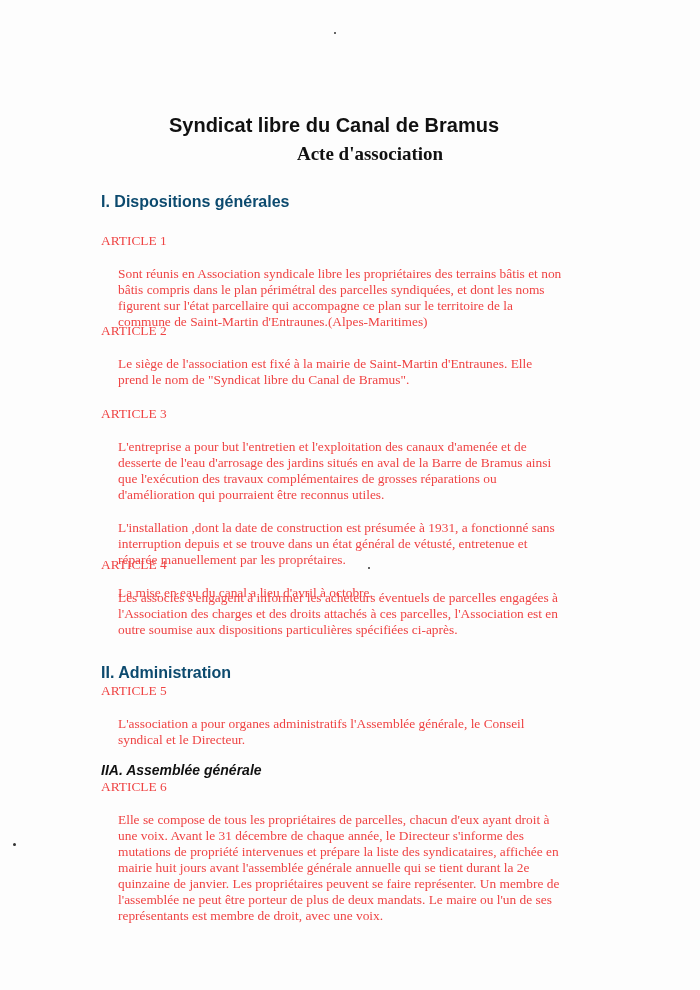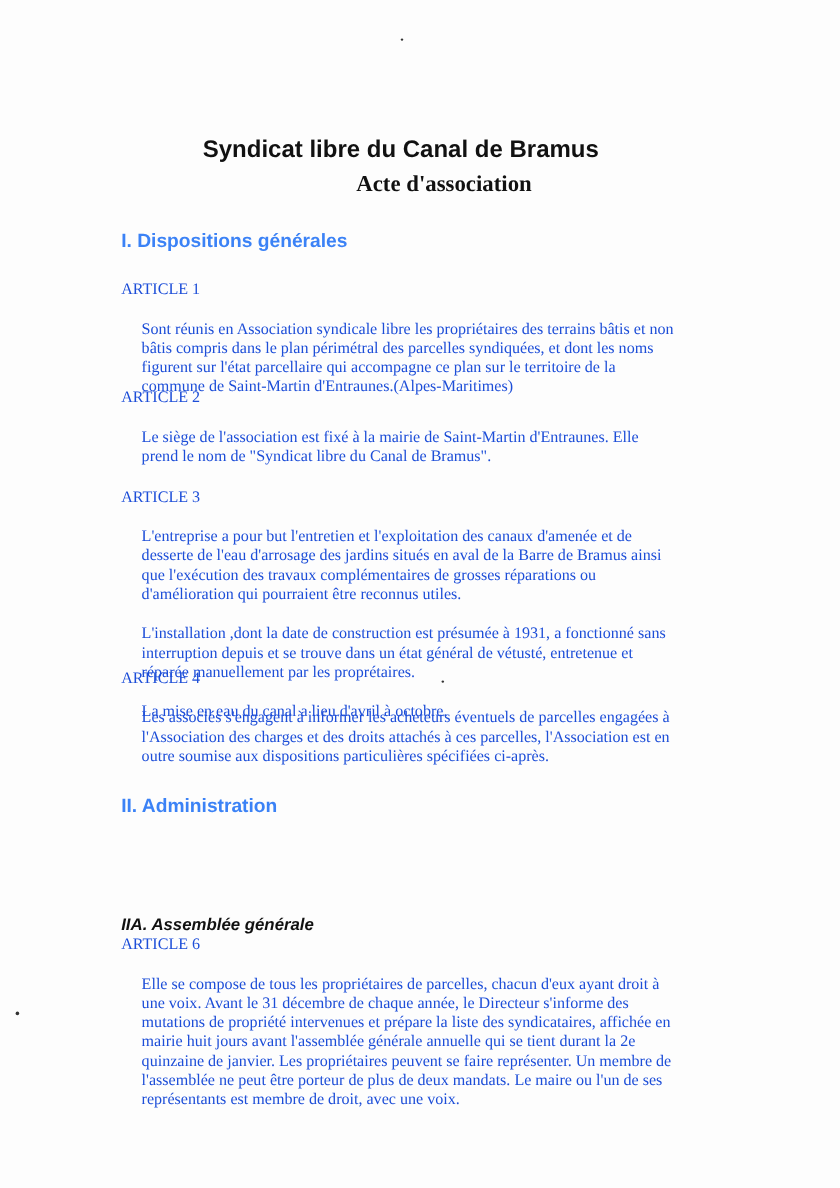--- a/index.html
+++ b/index.html
@@ -11,29 +11,29 @@
   .title {
     position: absolute; left: 0; width: 668px; top: 114px; text-align: center;
     font-family: "Liberation Sans", sans-serif; font-weight: bold; font-size: 20px; color: #111;
   }
   .subtitle {
     position: absolute; left: 0; width: 668px; top: 143px; text-align: center;
     font-family: "Liberation Serif", serif; font-weight: bold; font-size: 19px; color: #111; margin-left: 36px;
   }
   .h1 {
     position: absolute; left: 101px;
-    font-family: "Liberation Sans", sans-serif; font-weight: bold; font-size: 16px; color: #3b82f6;
+    font-family: "Liberation Sans", sans-serif; font-weight: bold; font-size: 16px; color: #0c4a6e;
   }
   .h2 {
     position: absolute; left: 101px;
     font-family: "Liberation Sans", sans-serif; font-weight: bold; font-style: italic; font-size: 14px; color: #111; text-align: center;
   }
   .article {
     position: absolute; left: 101px; width: 480px;
-    font-family: "Liberation Serif", serif; font-size: 13.4px; line-height: 16px; color: #1d4ed8;
+    font-family: "Liberation Serif", serif; font-size: 13.4px; line-height: 16px; color: #ef4444;
   }
   .article .art-label { display: block; }
   .article p { margin: 17px; }
   .dot { position: absolute; width: 2px; height: 2px; background: #333; border-radius: 50%; }
 </style>
 </head>
 <body>
 
 <div class="page">
   <div class="title">Syndicat libre du Canal de Bramus</div>
@@ -58,20 +58,24 @@
     <p>La mise en eau du canal a lieu d'avril à octobre.</p>
   </div>
 
   <div class="article" style="top:557px">
     <span class="art-label">ARTICLE 4</span>
     <p>Les associés s'engagent à informer les acheteurs éventuels de parcelles engagées à l'Association des charges et des droits attachés à ces parcelles, l'Association est en outre soumise aux dispositions particulières spécifiées ci-après.</p>
   </div>
 
   <div class="h1" style="top:664px">II. Administration</div>
 
+  <div class="article" style="top:683px">
+    <span class="art-label">ARTICLE 5</span>
+    <p>L'association a pour organes administratifs l'Assemblée générale, le Conseil syndical et le Directeur.</p>
+  </div>
 
   <div class="h2" style="top:762px">IIA. Assemblée générale</div>
 
   <div class="article" style="top:779px">
     <span class="art-label">ARTICLE 6</span>
     <p>Elle se compose de tous les propriétaires de parcelles, chacun d'eux ayant droit à une voix. Avant le 31 décembre de chaque année, le Directeur s'informe des mutations de propriété intervenues et prépare la liste des syndicataires, affichée en mairie huit jours avant l'assemblée générale annuelle qui se tient durant la 2e quinzaine de janvier. Les propriétaires peuvent se faire représenter. Un membre de l'assemblée ne peut être porteur de plus de deux mandats. Le maire ou l'un de ses représentants est membre de droit, avec une voix.</p>
   </div>
 
   <span class="dot" style="left:334px;top:32px"></span>
   <span class="dot" style="left:368px;top:567px"></span>

